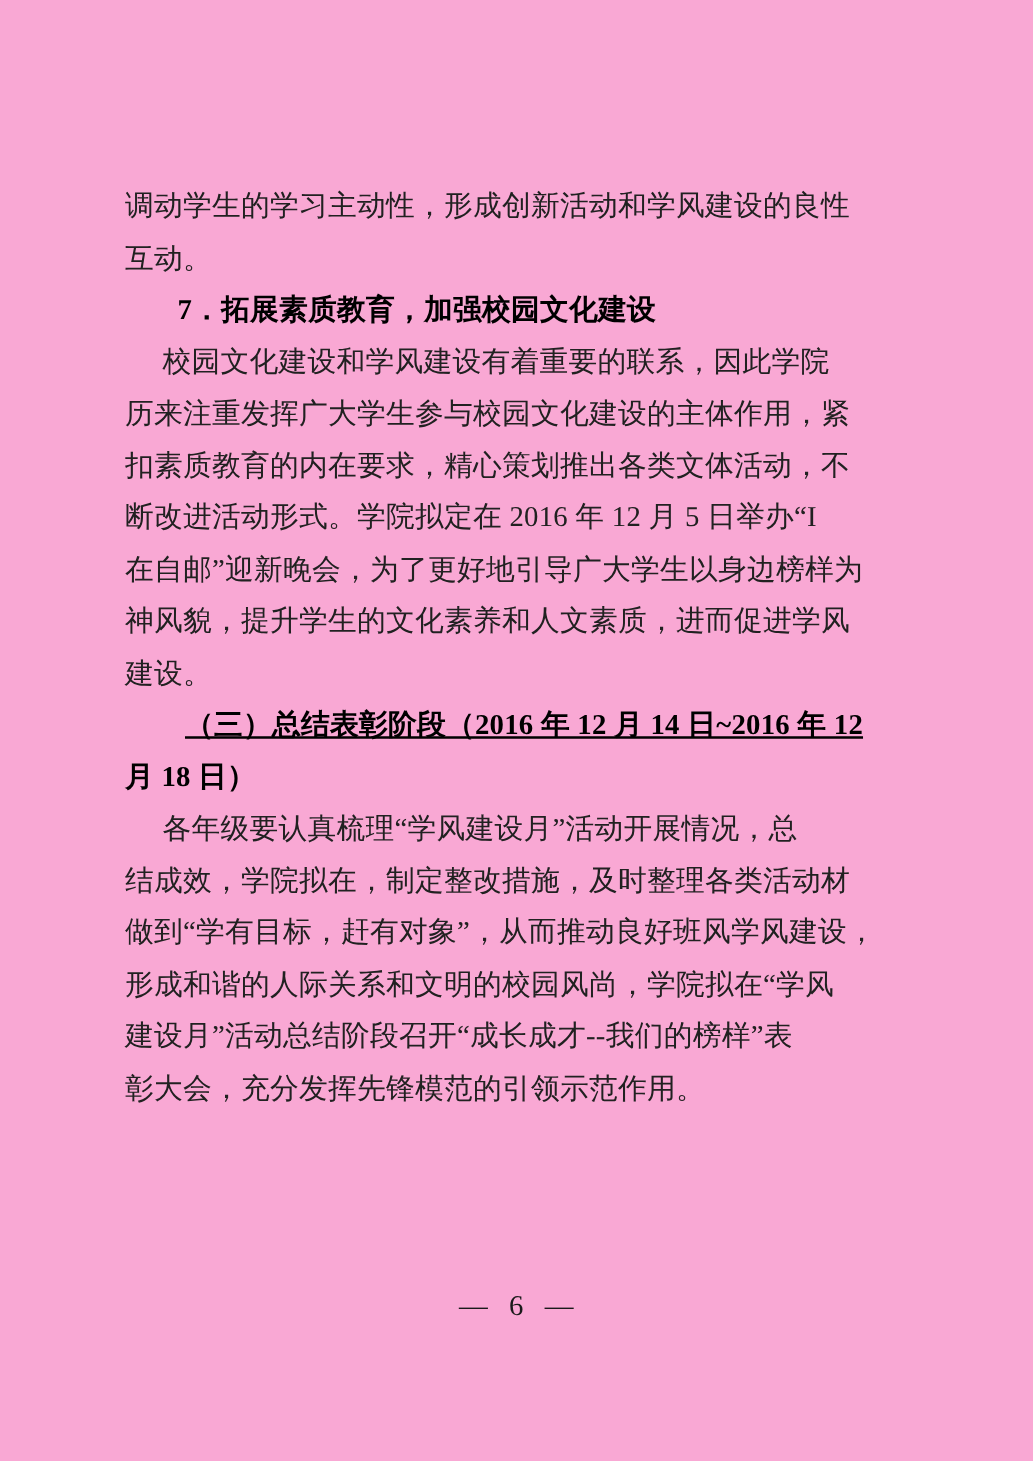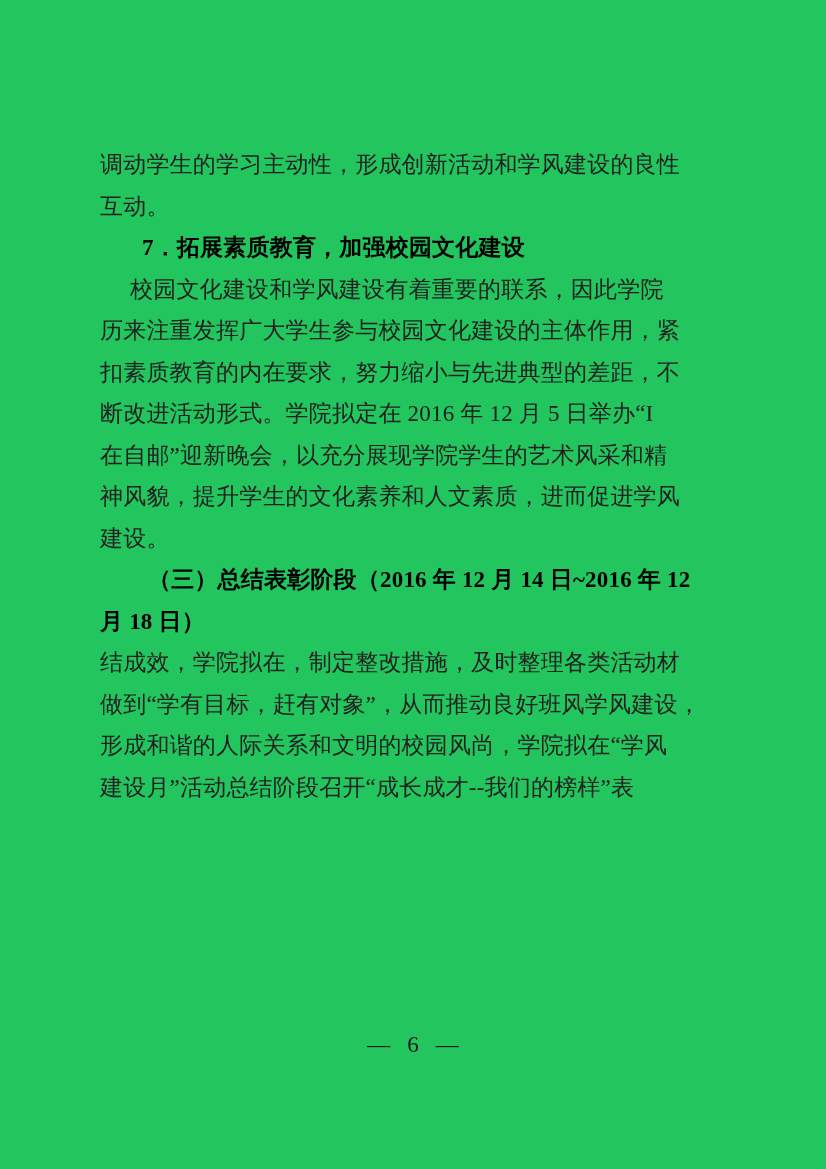--- a/index.html
+++ b/index.html
@@ -2,21 +2,21 @@
 <html><head>
 <meta charset="utf-8">
 <style>
   * { margin: 0; padding: 0; box-sizing: border-box; }
   html, body { background: #e8e8e8; }
   .page {
     position: relative;
     width: 826px;
     height: 1169px;
     margin: 0 auto;
-    background: #22c55e;
+    background: #f9a8d4;
     overflow: hidden;
     font-family: "Liberation Serif", "DejaVu Serif", serif;
   }
   .text-block {
     position: absolute;
     left: 100px;
     top: 144px;
     width: 610px;
   }
   .line {
@@ -26,21 +26,21 @@
     color: #212121;
     white-space: nowrap;
     letter-spacing: 0.2px;
   }
   .line.bold {
     font-weight: bold;
     color: #000000;
   }
   .indent-para { padding-left: 30px; }
   .indent-h7   { padding-left: 42px; }
-  .indent-h3   { padding-left: 48px; }
+  .indent-h3   { padding-left: 48px; text-decoration: underline; }
   .footer {
     position: absolute;
     left: 0;
     top: 1032px;
     width: 100%;
     display: flex;
     justify-content: center;
     align-items: center;
     gap: 17px;
     font-size: 23px;
@@ -53,31 +53,33 @@
 <body>
 
 <div class="page">
 
   <div class="text-block">
     <div class="line">调动学生的学习主动性，形成创新活动和学风建设的良性</div>
     <div class="line">互动。</div>
     <div class="line bold indent-h7">7．拓展素质教育，加强校园文化建设</div>
     <div class="line indent-para">校园文化建设和学风建设有着重要的联系，因此学院</div>
     <div class="line">历来注重发挥广大学生参与校园文化建设的主体作用，紧</div>
-    <div class="line">扣素质教育的内在要求，努力缩小与先进典型的差距，不</div>
+    <div class="line">扣素质教育的内在要求，精心策划推出各类文体活动，不</div>
     <div class="line">断改进活动形式。学院拟定在 2016 年 12 月 5 日举办“I</div>
-    <div class="line">在自邮”迎新晚会，以充分展现学院学生的艺术风采和精</div>
+    <div class="line">在自邮”迎新晚会，为了更好地引导广大学生以身边榜样为</div>
     <div class="line">神风貌，提升学生的文化素养和人文素质，进而促进学风</div>
     <div class="line">建设。</div>
     <div class="line bold indent-h3">（三）总结表彰阶段（2016 年 12 月 14 日~2016 年 12</div>
     <div class="line bold">月 18 日）</div>
+    <div class="line indent-para">各年级要认真梳理“学风建设月”活动开展情况，总</div>
     <div class="line">结成效，学院拟在，制定整改措施，及时整理各类活动材</div>
     <div class="line">做到“学有目标，赶有对象”，从而推动良好班风学风建设，</div>
     <div class="line">形成和谐的人际关系和文明的校园风尚，学院拟在“学风</div>
     <div class="line">建设月”活动总结阶段召开“成长成才--我们的榜样”表</div>
+    <div class="line">彰大会，充分发挥先锋模范的引领示范作用。</div>
   </div>
 
   <div class="footer">
     <span class="dash">—</span>
     <span class="num">6</span>
     <span class="dash">—</span>
   </div>
 
 </div>
 

